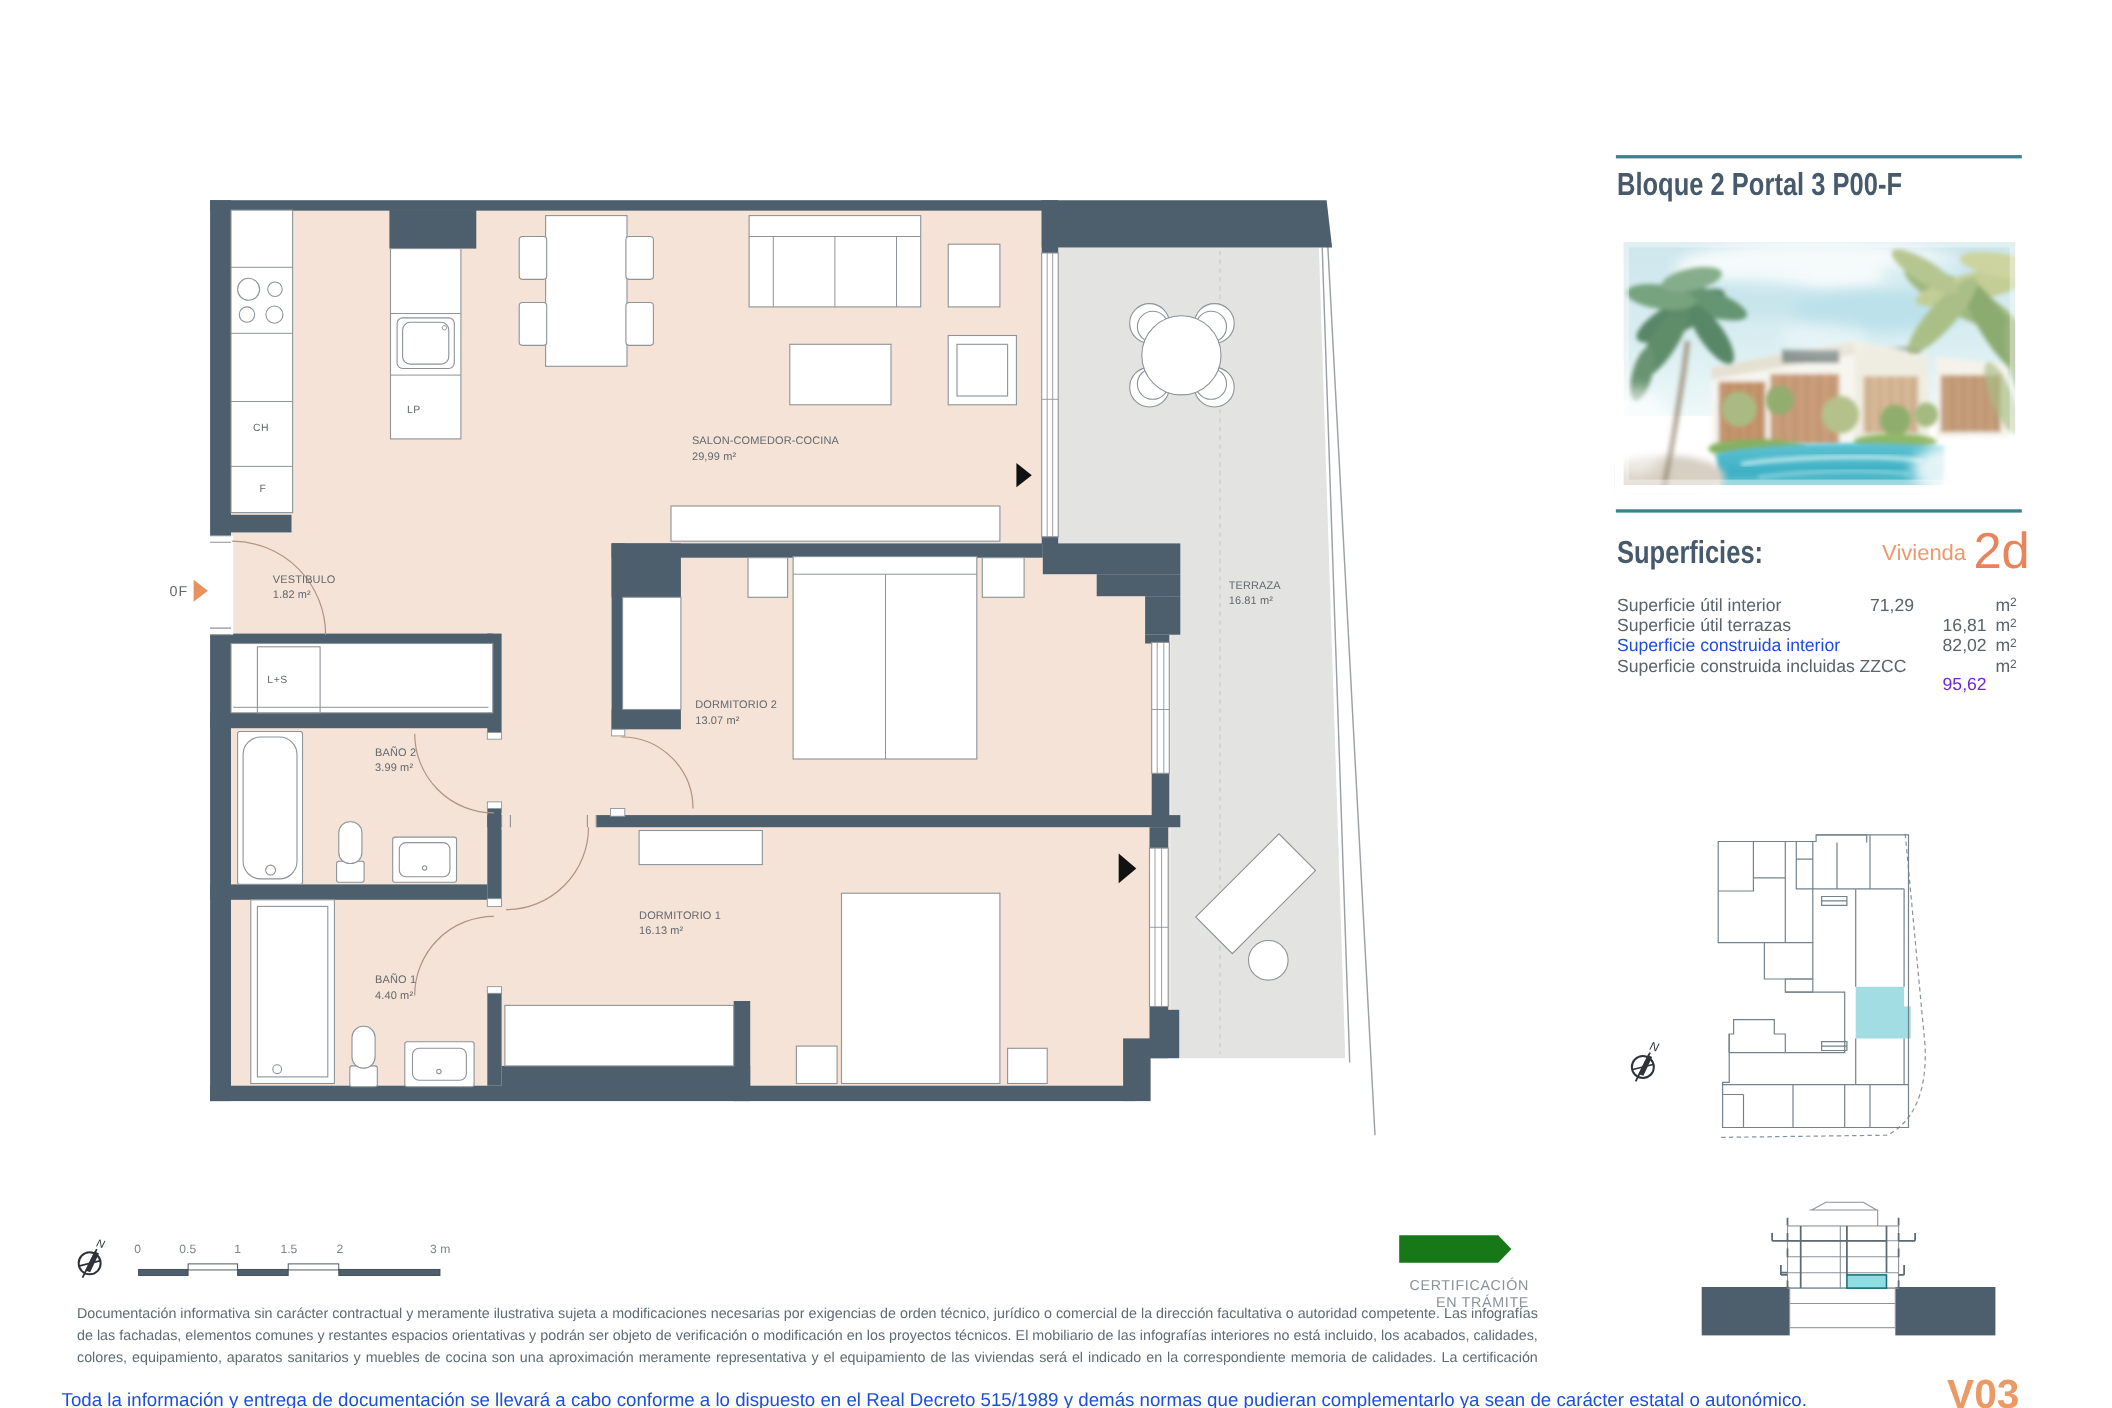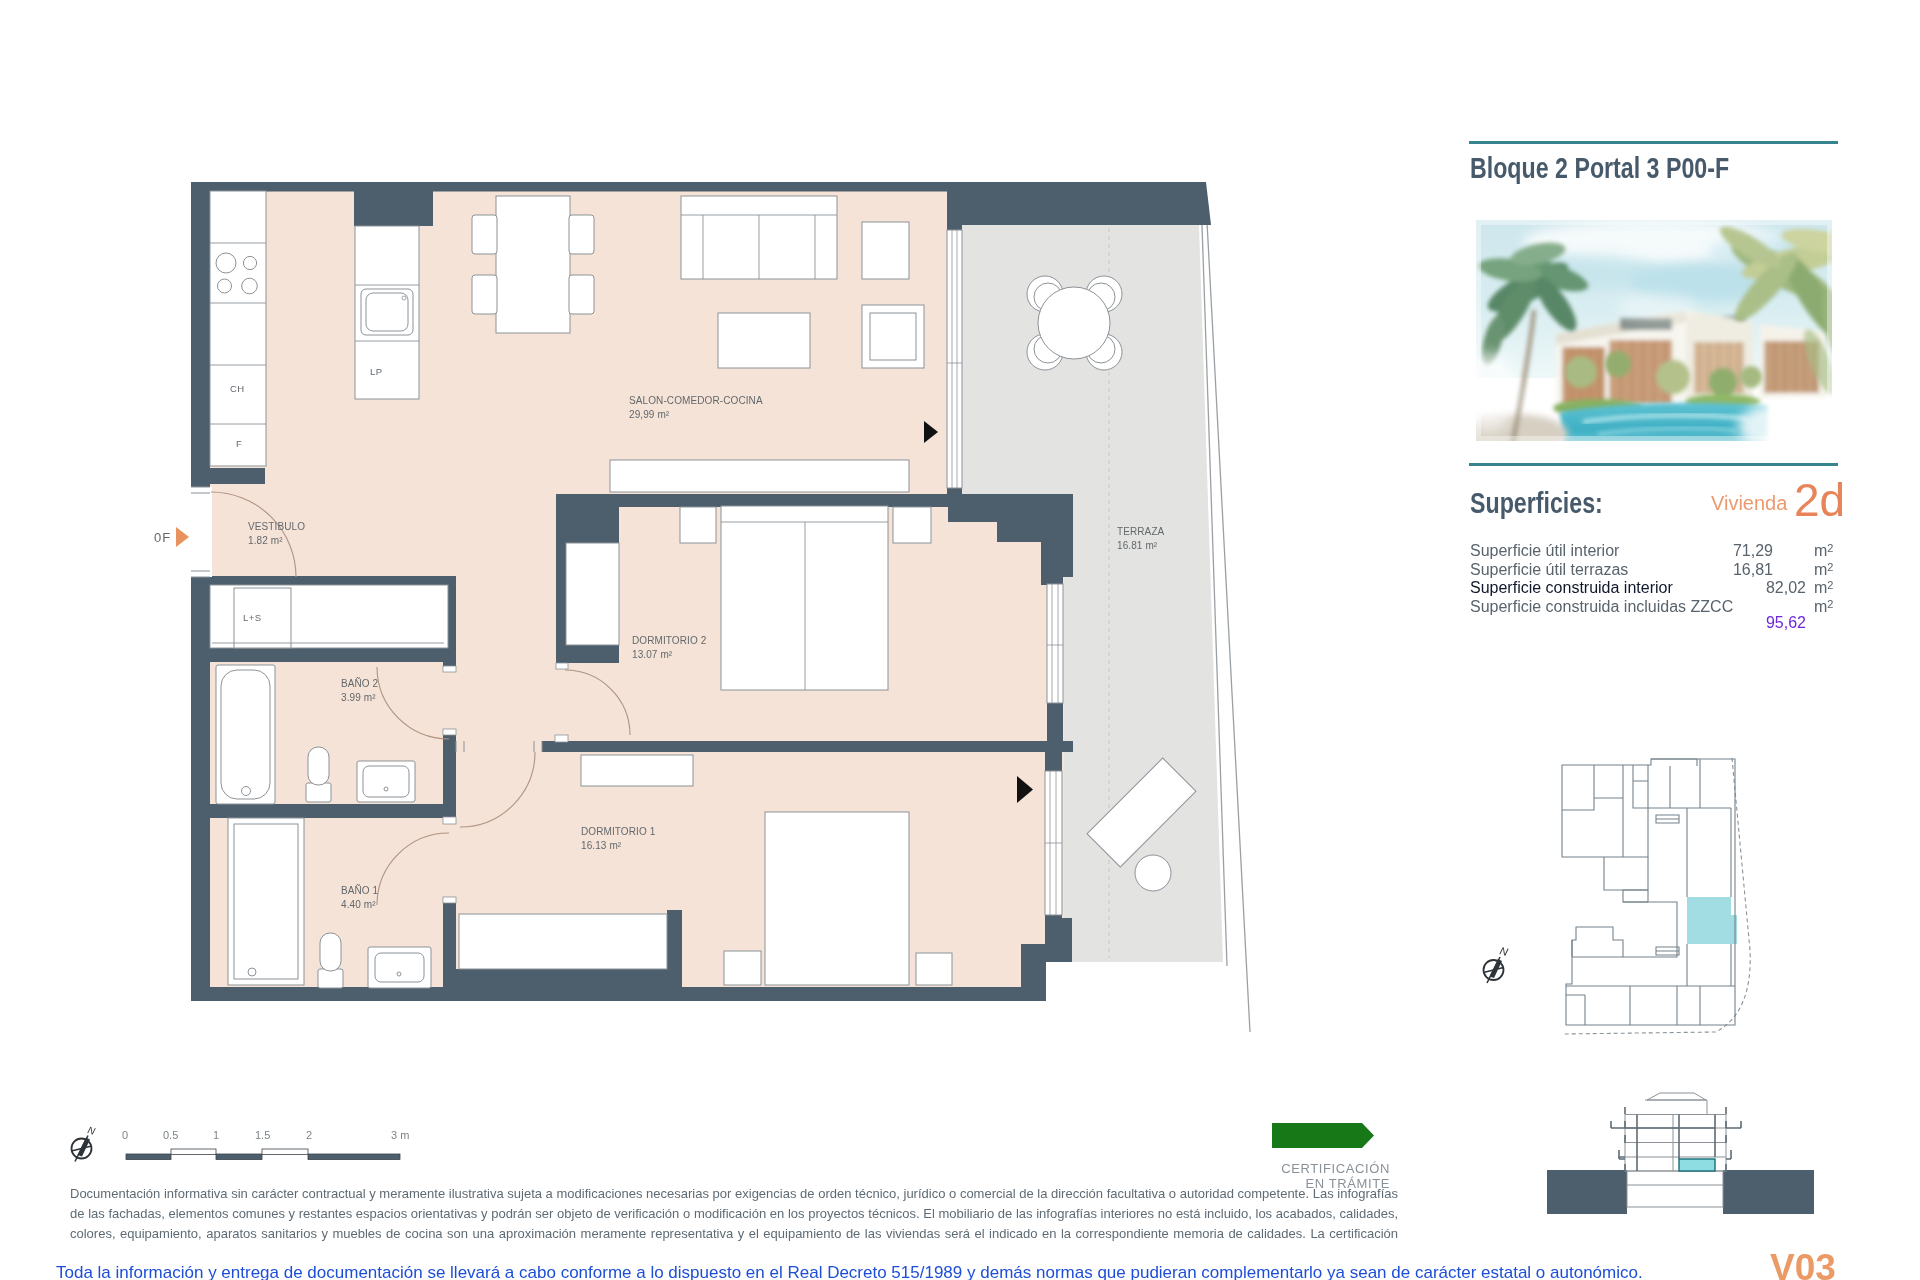--- a/index.html
+++ b/index.html
@@ -388,26 +388,26 @@
 </svg>
 
 <div class="abs" style="left:1469px;top:463px;width:369px;height:3px;background:#37838e"></div>
 
 <div class="abs" style="left:1470px;top:487px;font-size:29px;font-weight:bold;color:#475a6b;transform:scaleX(0.8);transform-origin:left top">Superficies:</div>
 
 <div class="abs" style="left:1711px;top:492px;font-size:20px;color:#ea9a6e">Vivienda</div>
 <div class="abs" style="left:1794px;top:473px;font-size:46px;font-weight:normal;color:#e8845a">2d</div>
 
 <div class="abs" style="left:1470px;top:542px;font-size:16px;color:#59636c">Superficie útil interior</div>
-<div class="abs" style="left:1700px;top:542px;width:106px;text-align:center;font-size:16px;color:#59636c">71,29</div>
+<div class="abs" style="left:1700px;top:542px;width:106px;text-align:left;font-size:16px;color:#59636c">71,29</div>
 <div class="abs" style="left:1814px;top:542px;font-size:16px;color:#59636c">m<span style="font-size:11px;vertical-align:4px">2</span></div>
 <div class="abs" style="left:1470px;top:561px;font-size:16px;color:#59636c">Superficie útil terrazas</div>
-<div class="abs" style="left:1700px;top:561px;width:106px;text-align:center;font-size:16px;color:#59636c">16,81</div>
+<div class="abs" style="left:1700px;top:561px;width:106px;text-align:right;font-size:16px;color:#59636c">16,81</div>
 <div class="abs" style="left:1814px;top:561px;font-size:16px;color:#59636c">m<span style="font-size:11px;vertical-align:4px">2</span></div>
-<div class="abs" style="left:1470px;top:579px;font-size:16px;color:#0f172a">Superficie construida interior</div>
+<div class="abs" style="left:1470px;top:579px;font-size:16px;color:#1d4ed8">Superficie construida interior</div>
 <div class="abs" style="left:1700px;top:579px;width:106px;text-align:right;font-size:16px;color:#59636c">82,02</div>
 <div class="abs" style="left:1814px;top:579px;font-size:16px;color:#59636c">m<span style="font-size:11px;vertical-align:4px">2</span></div>
 <div class="abs" style="left:1470px;top:598px;font-size:16px;color:#59636c">Superficie construida incluidas ZZCC</div>
 <div class="abs" style="left:1700px;top:614px;width:106px;text-align:right;font-size:16px;color:#6d28d9">95,62</div>
 <div class="abs" style="left:1814px;top:598px;font-size:16px;color:#59636c">m<span style="font-size:11px;vertical-align:4px">2</span></div>
 
 <svg class="abs" style="left:1550px;top:745px" width="240" height="300" viewBox="1550 745 240 300">
   <g fill="none" stroke="#75828c" stroke-width="1.1">
 
     <path d="M1687,897 L1731,897 L1731,915 L1737,915 L1737,944 L1687,944 Z" fill="#a2dde3" stroke="none"></path>

